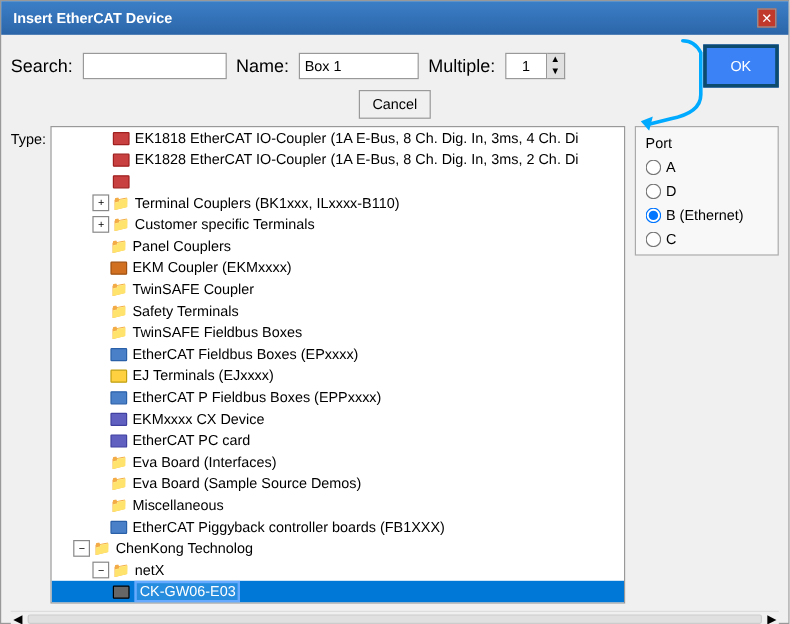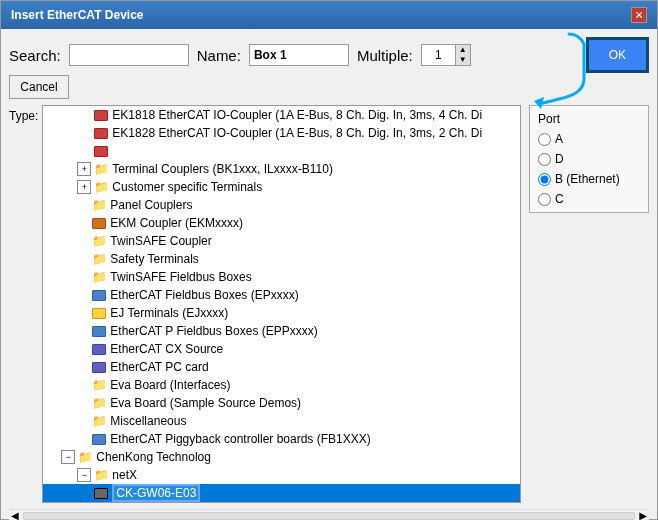--- a/index.html
+++ b/index.html
@@ -89,21 +89,20 @@
     .label {
       font-size: 15px;
     }
 
     .input-field {
       border: 1px solid #999;
       background: white;
       padding: 2px 4px;
       font-size: 12px;
       height: 22px;
-      font-weight: bold;
     }
 
     .search-input {
       width: 120px;
     }
 
     .name-input {
       width: 100px;
     }
 
@@ -360,21 +359,21 @@
       <div class="spinner-group">
         <input class="spinner-input" type="text" value="1" style="">
         <div class="spinner-buttons">
           <button class="spinner-btn">▲</button>
           <button class="spinner-btn">▼</button>
         </div>
       </div>
       <div style="flex:1"></div>
       <button class="ok-btn">OK</button>
     </div>
-    <div style="display:flex; justify-content:flex-start; margin-top:-4px;">
+    <div style="display:flex; justify-content:center; margin-top:-4px;">
       <button class="cancel-btn">Cancel</button>
     </div>
 
     <div class="middle-row">
 
       <div class="tree-section">
         <div style="display:flex; align-items:flex-start; gap:4px; flex:1; min-height:0;">
           <span class="type-label" style="margin-top:4px;">Type:</span>
           <div class="tree-container">
 
@@ -507,21 +506,21 @@
               <span>EtherCAT P Fieldbus Boxes (EPPxxxx)</span>
             </div>
 
             <div class="tree-item">
               <span class="tree-indent"></span>
                 <span class="tree-indent"></span>
               <span style="width:14px;display:inline-block;"></span>
               <span class="item-icon">
                   <div style="width:14px;height:11px;background:#6060c0;border:1px solid #4040a0;border-radius:1px;"></div>
                 </span>
-              <span>EtherCAT CX Source</span>
+              <span>EKMxxxx CX Device</span>
             </div>
 
             <div class="tree-item">
               <span class="tree-indent"></span>
                 <span class="tree-indent"></span>
               <span style="width:14px;display:inline-block;"></span>
               <span class="item-icon">
                   <div style="width:14px;height:11px;background:#6060c0;border:1px solid #4040a0;border-radius:1px;"></div>
                 </span>
               <span>EtherCAT PC card</span>

